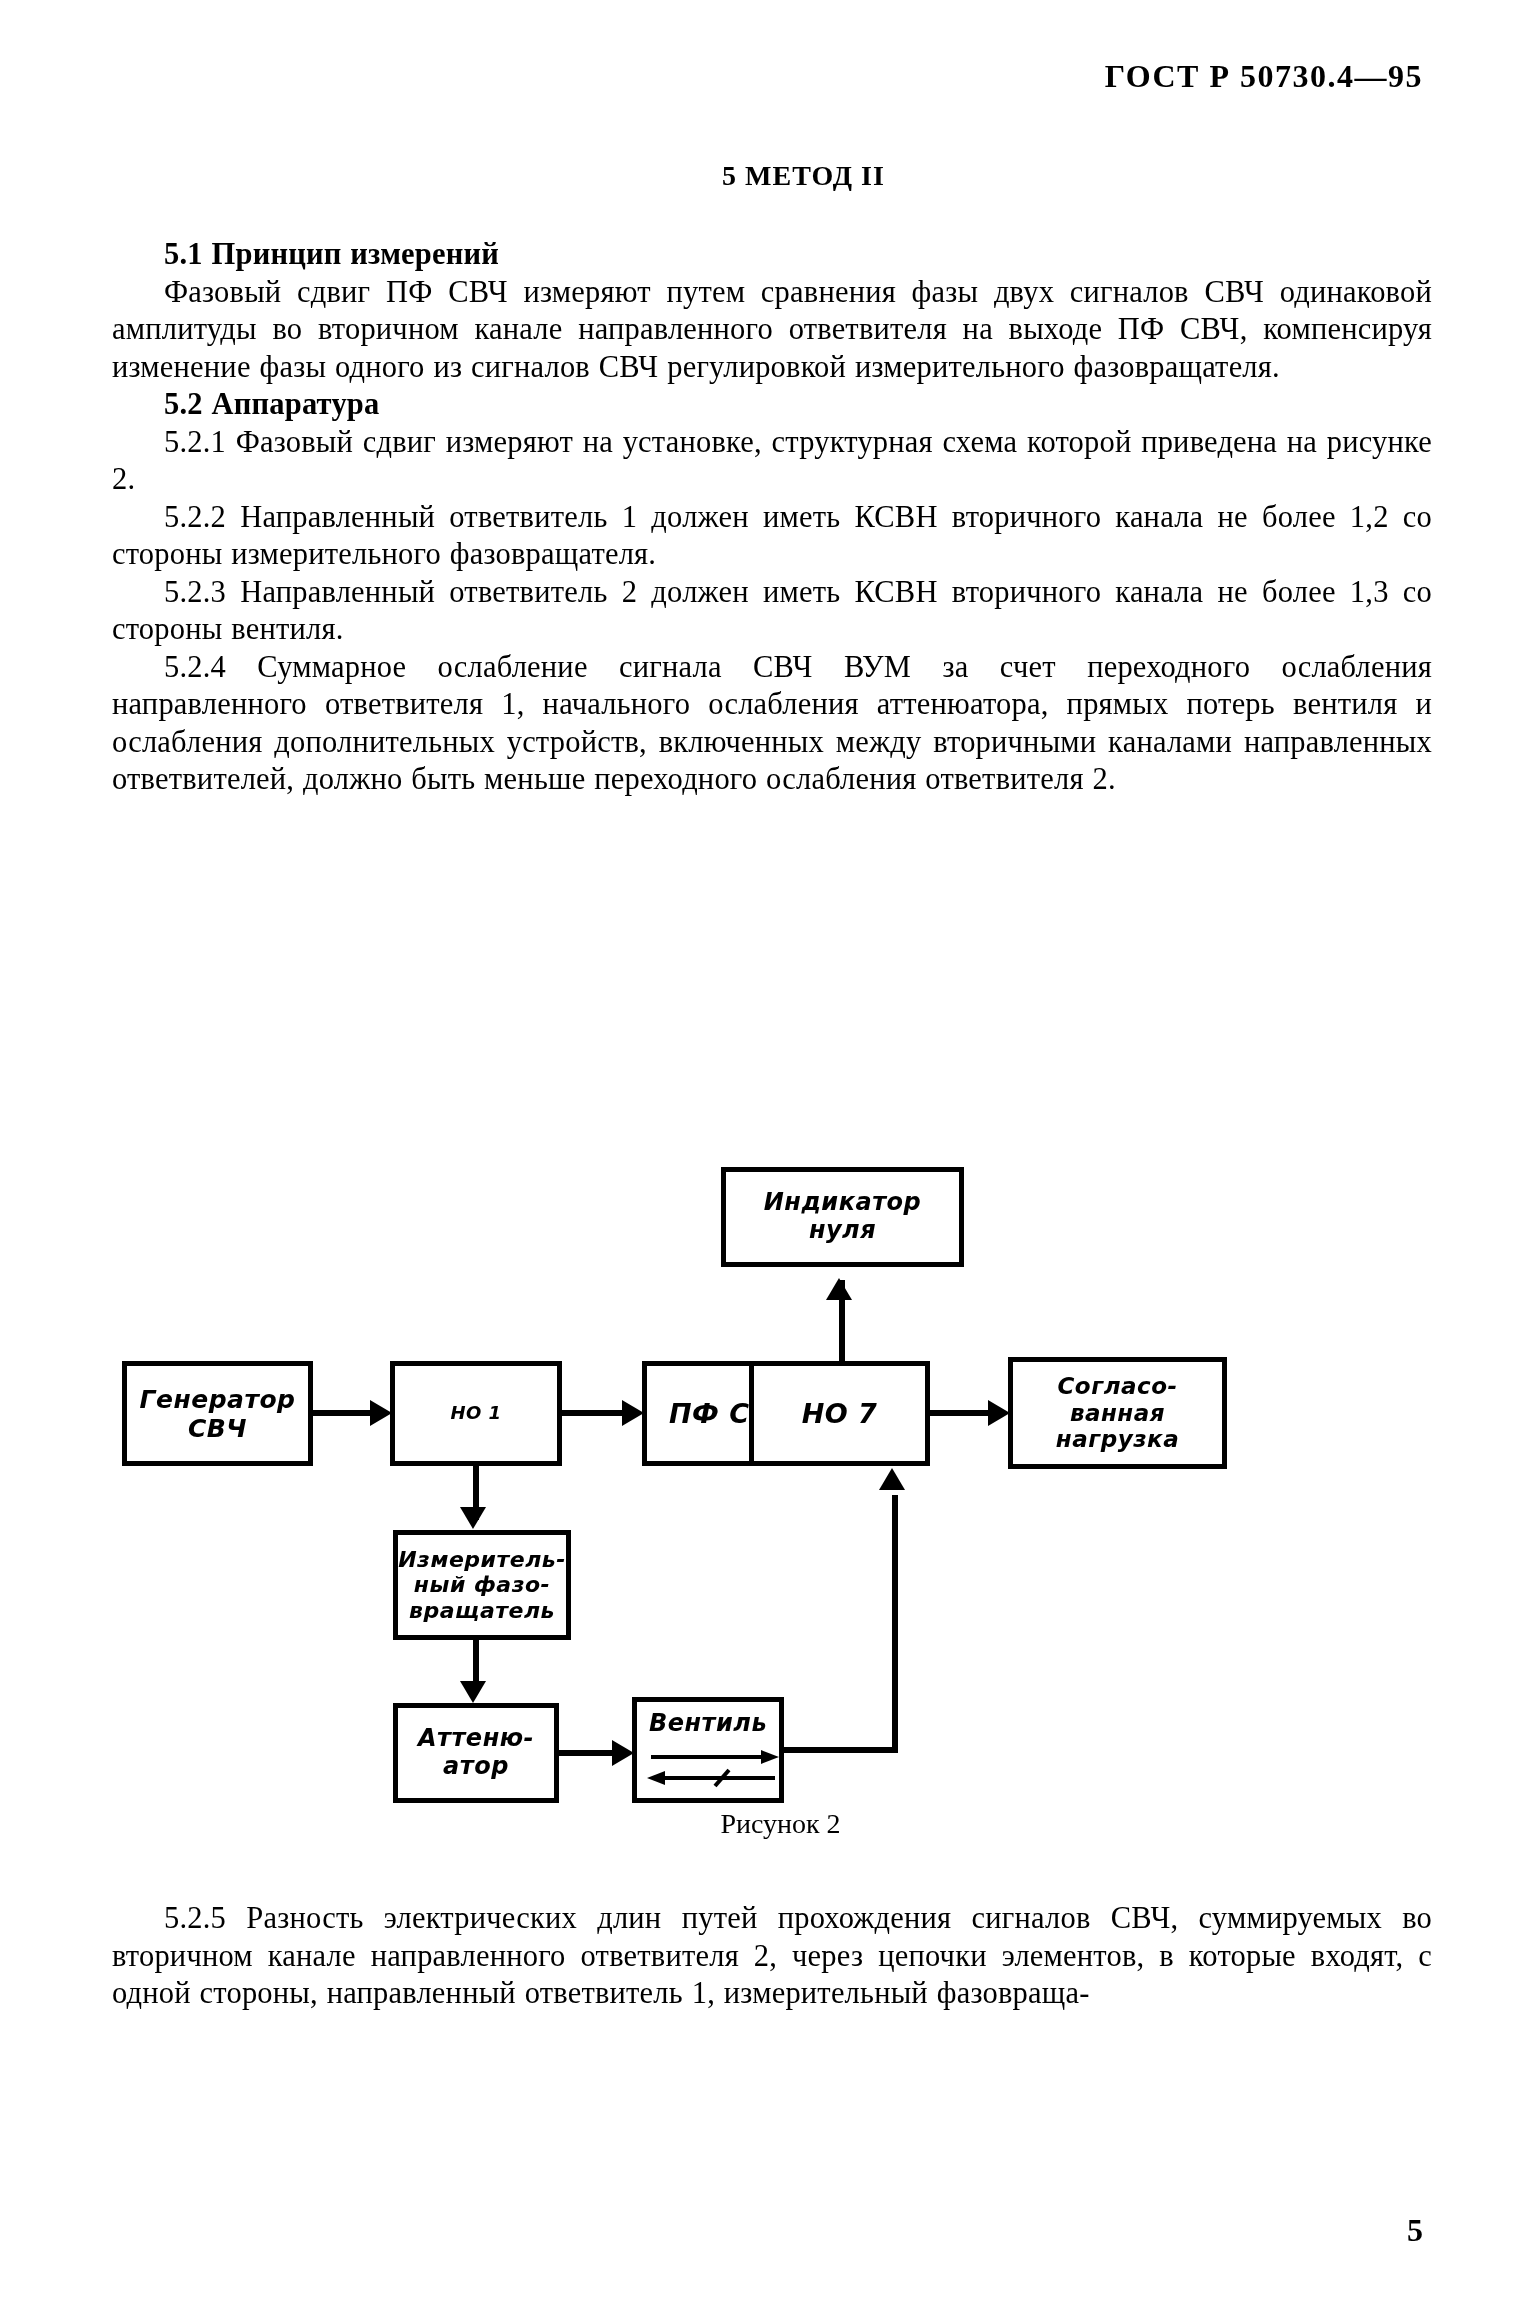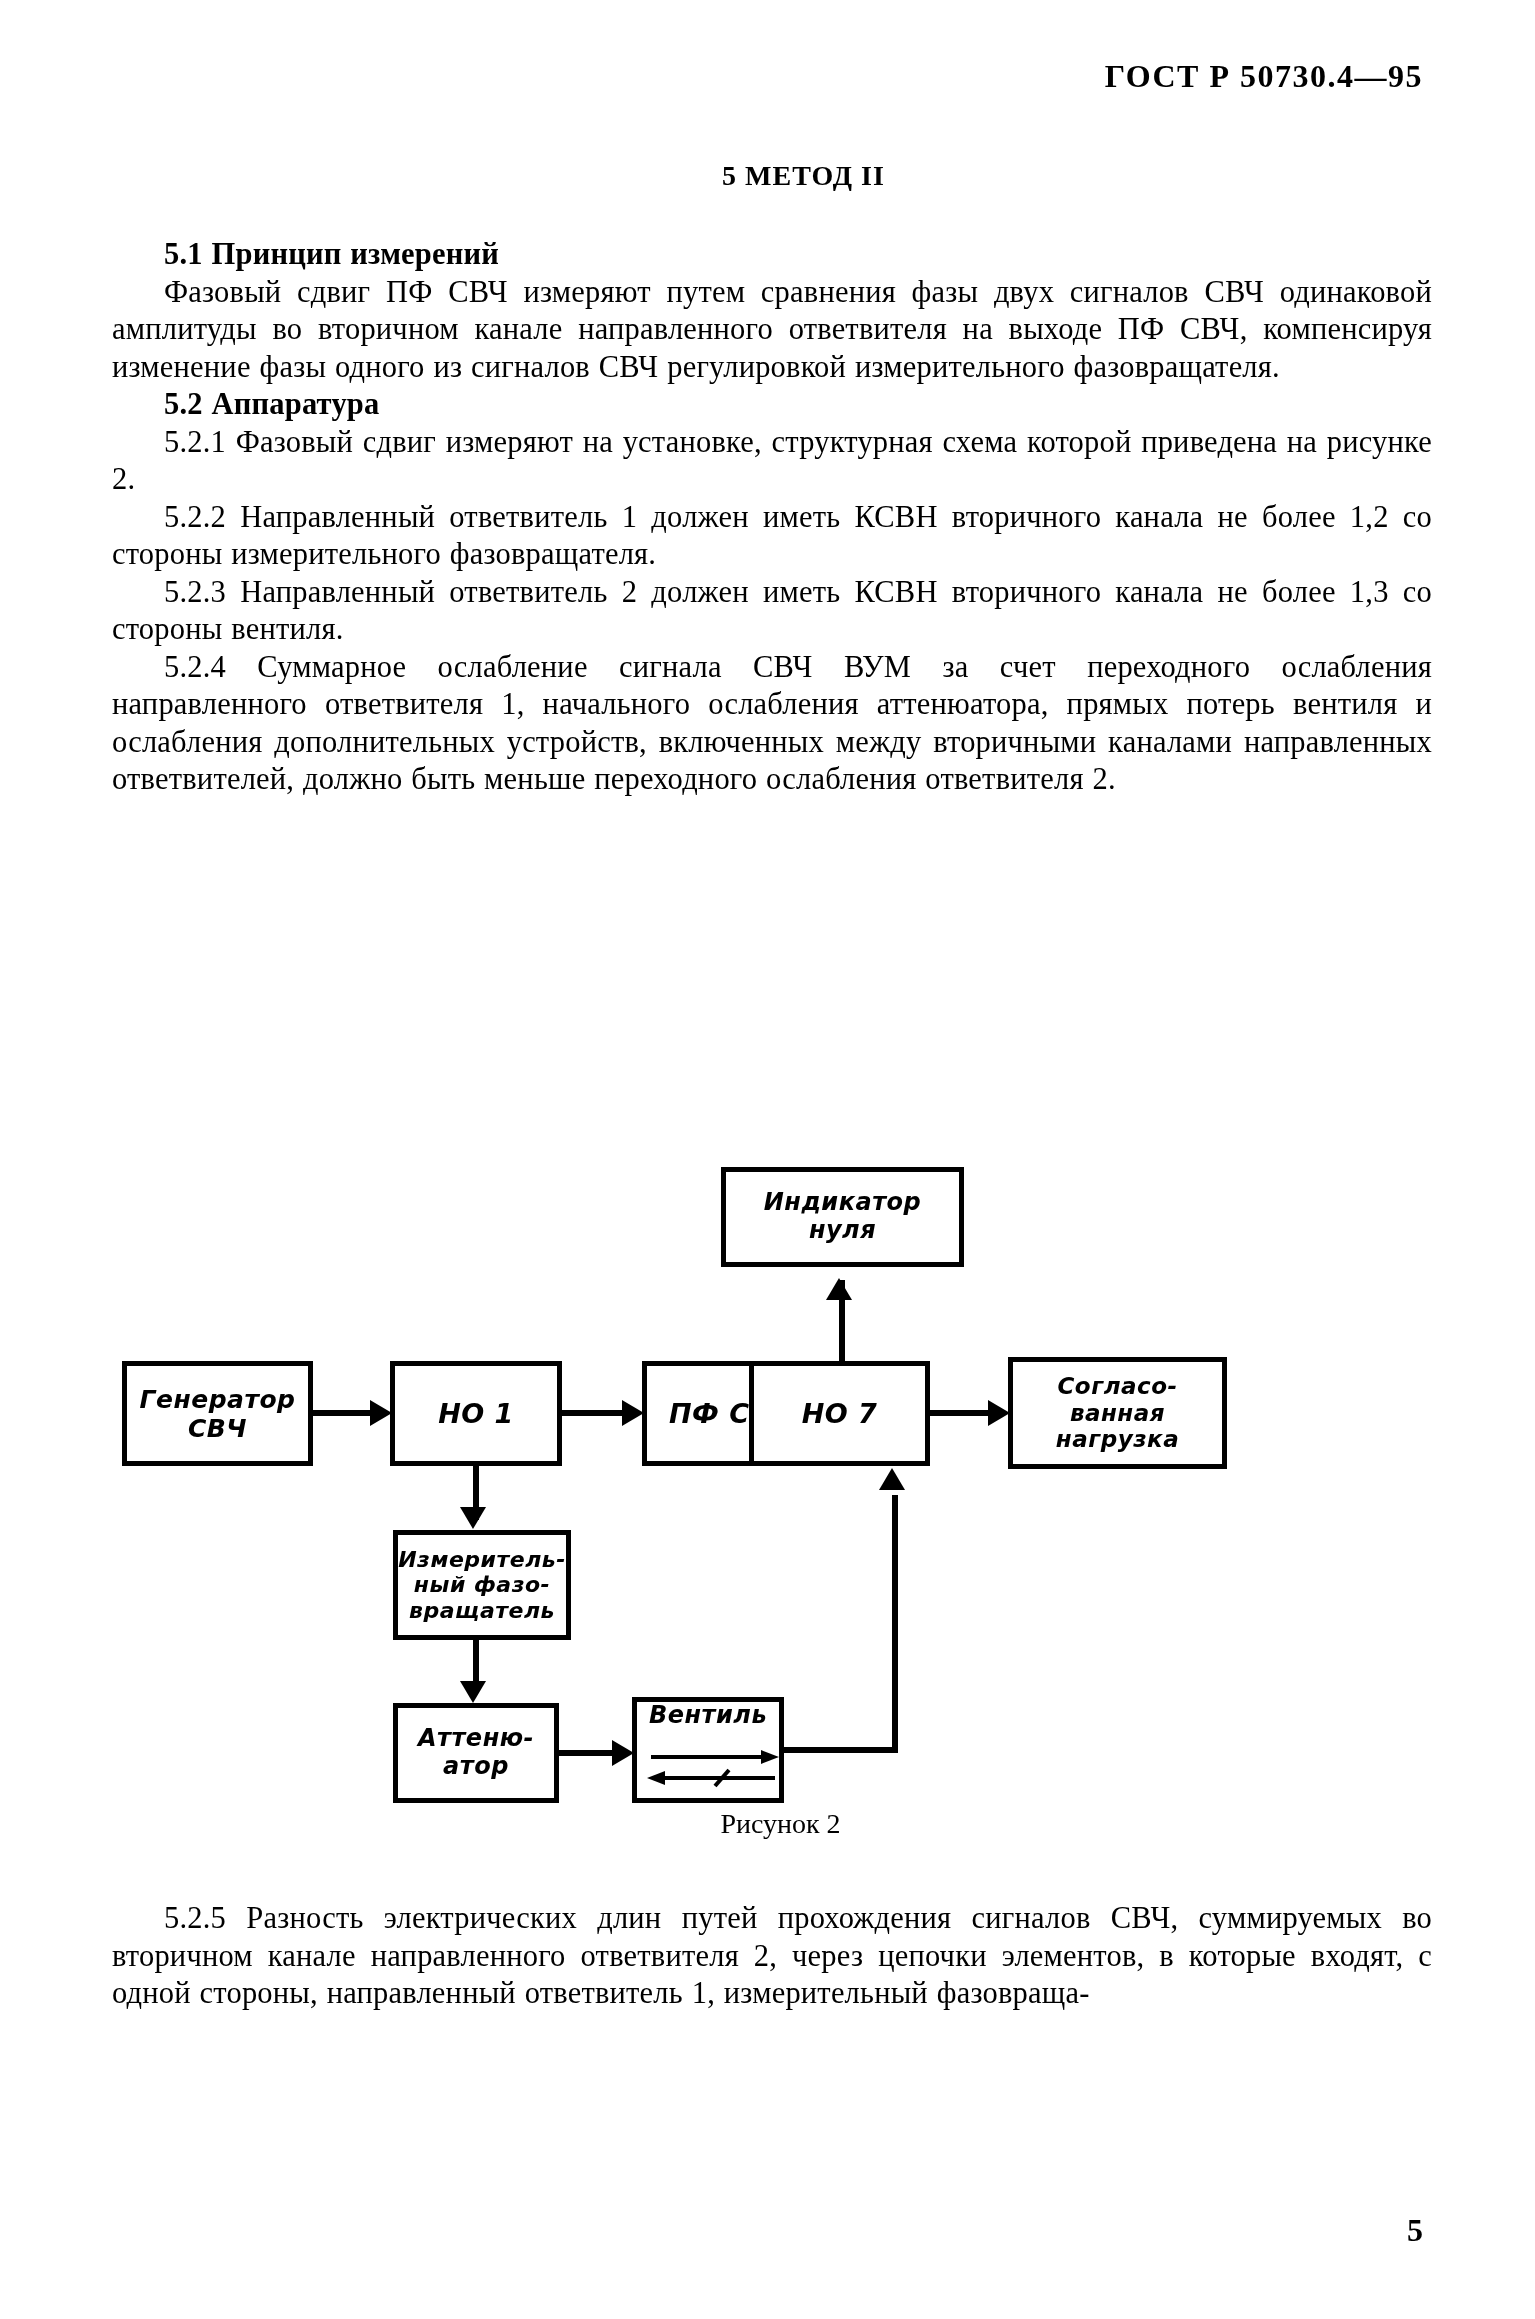--- a/index.html
+++ b/index.html
@@ -188,21 +188,21 @@
       <div class="blk" style="left:10px; top:216px; width:191px; height:105px; font-size:25px;">
         <span class="lbl">
           <span>Генератор</span><br>
           <span>СВЧ</span>
         </span>
       </div>
 
       <div class="hline" style="left:201px; top:265px; width:61px;"></div>
       <div class="arrow-r" style="left:258px; top:255px;"></div>
 
-      <div class="blk" style="left:278px; top:216px; width:172px; height:105px; font-size:27px;">
+      <div class="blk" style="left:278px; top:216px; width:172px; height:105px; font-size:18px;">
         <span class="lbl">НО 1</span>
       </div>
 
       <div class="hline" style="left:450px; top:265px; width:63px;"></div>
       <div class="arrow-r" style="left:510px; top:255px;"></div>
 
       <div class="blk" style="left:530px; top:216px; width:178px; height:105px; font-size:27px;">
         <span class="lbl">ПФ СВЧ</span>
       </div>
 
@@ -241,21 +241,21 @@
       <div class="blk" style="left:281px; top:558px; width:166px; height:100px; font-size:24px;">
         <span class="lbl">
           <span>Аттеню-</span><br>
           <span>атор</span>
         </span>
       </div>
 
       <div class="hline" style="left:447px; top:605px; width:56px;"></div>
       <div class="arrow-r" style="left:500px; top:595px;"></div>
 
-      <div class="blk" style="left:520px; top:552px; width:152px; height:106px; font-size:24px; align-items:flex-start; ">
+      <div class="blk" style="left:520px; top:552px; width:152px; height:106px; font-size:24px; align-items:flex-start; padding-top:8px;">
         <span class="lbl">Вентиль</span>
         <svg class="valve-arrows" viewBox="0 0 152 44" preserveAspectRatio="none">
           <line x1="14" y1="11" x2="128" y2="11" stroke="#000" stroke-width="4"></line>
           <polygon points="142,11 124,4 124,18" fill="#000"></polygon>
           <line x1="24" y1="32" x2="138" y2="32" stroke="#000" stroke-width="4"></line>
           <polygon points="10,32 28,25 28,39" fill="#000"></polygon>
           <line x1="78" y1="40" x2="92" y2="24" stroke="#000" stroke-width="4"></line>
         </svg>
       </div>
 

